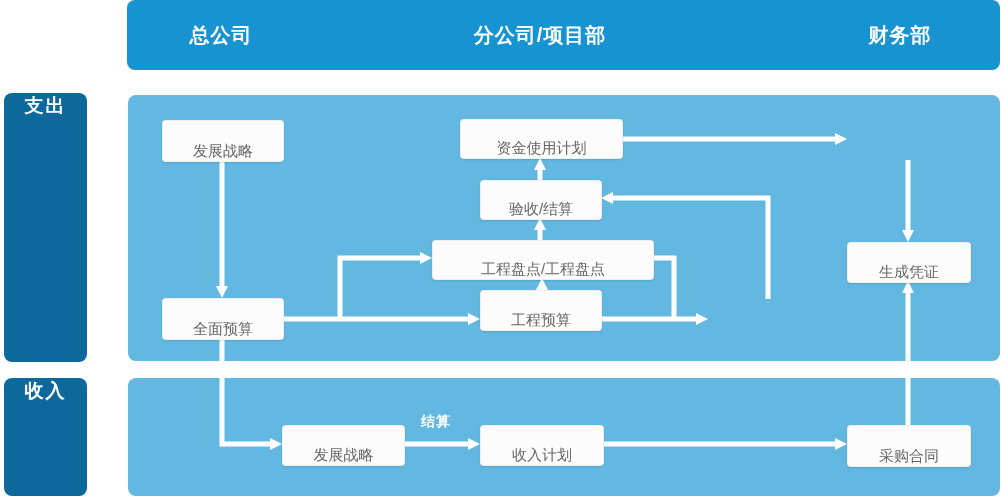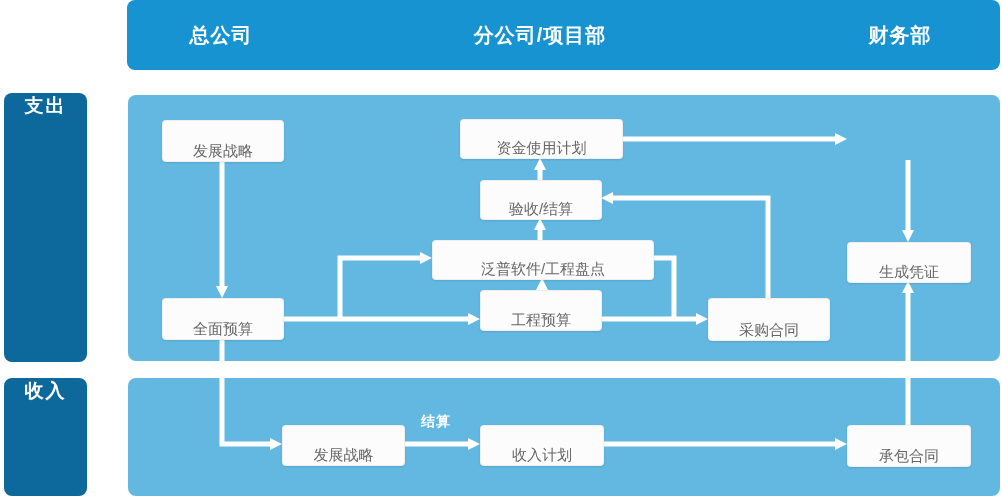--- a/index.html
+++ b/index.html
@@ -102,40 +102,37 @@
   <div class="node" style="left:162px;top:120px;width:120px;height:40px">
     <span>发展战略</span>
   </div>
   <div class="node" style="left:460px;top:119px;width:161px;height:38px">
     <span>资金使用计划</span>
   </div>
   <div class="node" style="left:480px;top:180px;width:120px;height:38px">
     <span>验收/结算</span>
   </div>
   <div class="node" style="left:432px;top:240px;width:220px;height:38px">
-    <span>泛普软件/工程盘点</span>
+    <span>工程盘点/工程盘点</span>
   </div>
   <div class="node" style="left:162px;top:298px;width:120px;height:40px">
     <span>全面预算</span>
   </div>
   <div class="node" style="left:480px;top:290px;width:120px;height:39px">
     <span>工程预算</span>
-  </div>
-  <div class="node" style="left:708px;top:298px;width:120px;height:41px">
-    <span>采购合同</span>
   </div>
   <div class="node" style="left:847px;top:242px;width:122px;height:39px">
     <span>生成凭证</span>
   </div>
   <div class="node" style="left:282px;top:425px;width:121px;height:39px">
     <span>发展战略</span>
   </div>
   <div class="node" style="left:480px;top:425px;width:122px;height:39px">
     <span>收入计划</span>
   </div>
   <div class="node" style="left:847px;top:425px;width:122px;height:40px">
-    <span>承包合同</span>
+    <span>采购合同</span>
   </div>
 
   <div class="edge-label" style="left:421px;top:413px">结算</div>
 
 
 </div>
 
 </body></html>

